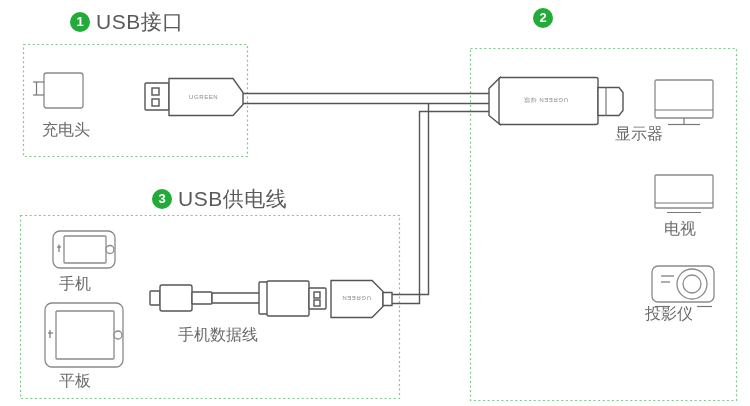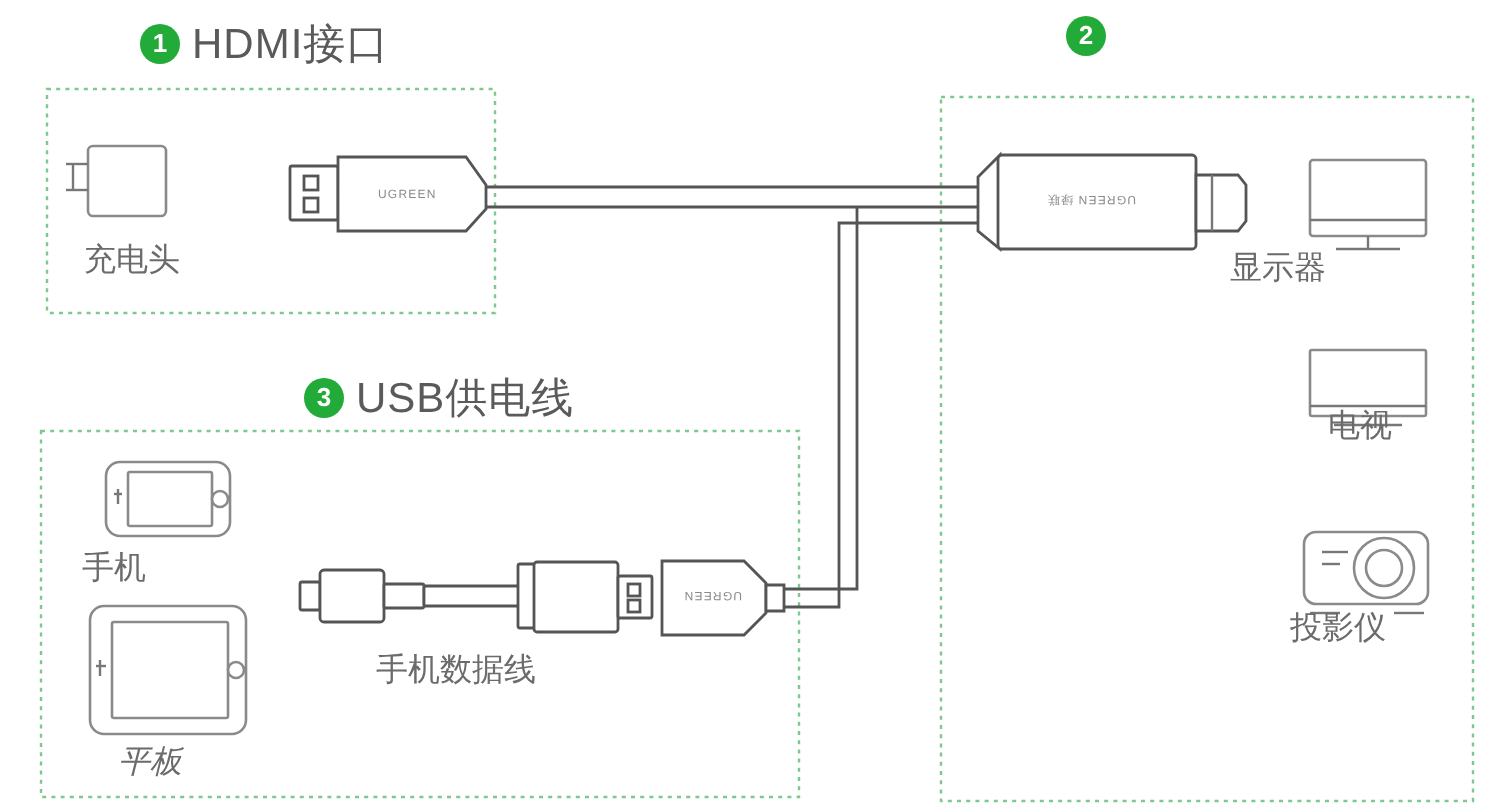--- a/index.html
+++ b/index.html
@@ -53,25 +53,25 @@
 
   
   .caption {
     position: absolute;
     font-size: 16px;
     color: #6b6b6b;
     white-space: nowrap;
     text-align: center;
   }
   #cap-charger   { left: 42px;  top: 120px; }
-  #cap-phone     { left: 41px;  top: 274px; }
-  #cap-tablet    { left: 59px;  top: 371px; font-style: italic; }
-  #cap-datacable { left: 188px; top: 325px; }
+  #cap-phone     { left: 59px;  top: 274px; }
+  #cap-tablet    { left: 59px;  top: 371px; }
+  #cap-datacable { left: 178px; top: 325px; }
   #cap-monitor   { left: 615px; top: 124px; }
-  #cap-tv        { left: 664px; top: 203px; }
+  #cap-tv        { left: 664px; top: 219px; }
   #cap-projector { left: 645px; top: 304px; }
 </style>
 </head>
 <body>
 
 <div id="stage">
 
   <svg id="diagram-svg" viewBox="0 0 750 406">
     <defs>
       <style>
@@ -177,21 +177,21 @@
 
     <g>
       <path class="gfill" d="M 331 280.5 L 372 280.5 L 383 291.5 L 383 306.5 L 372 317.5 L 331 317.5 Z"></path>
       <text class="logotxt" x="341" y="302" transform="rotate(180 356 299)">UGREEN</text>
       <path class="gfill" d="M 383 292.5 L 392 292.5 L 392 305.5 L 383 305.5 Z"></path>
     </g>
   </svg>
 
   <div class="section-title" id="title-1">
     <div class="badge">1</div>
-    <div class="section-label">HDMI接口</div>
+    <div class="section-label">USB接口</div>
   </div>
 
   <div class="section-title" id="title-2">
     <div class="badge">2</div>
   </div>
 
   <div class="section-title" id="title-3">
     <div class="badge">3</div>
     <div class="section-label">USB供电线</div>
   </div>

